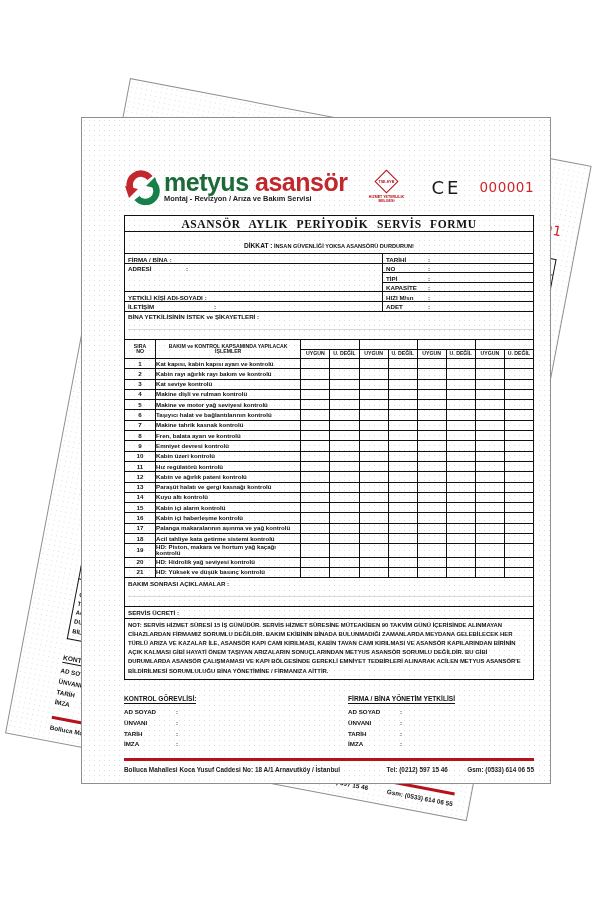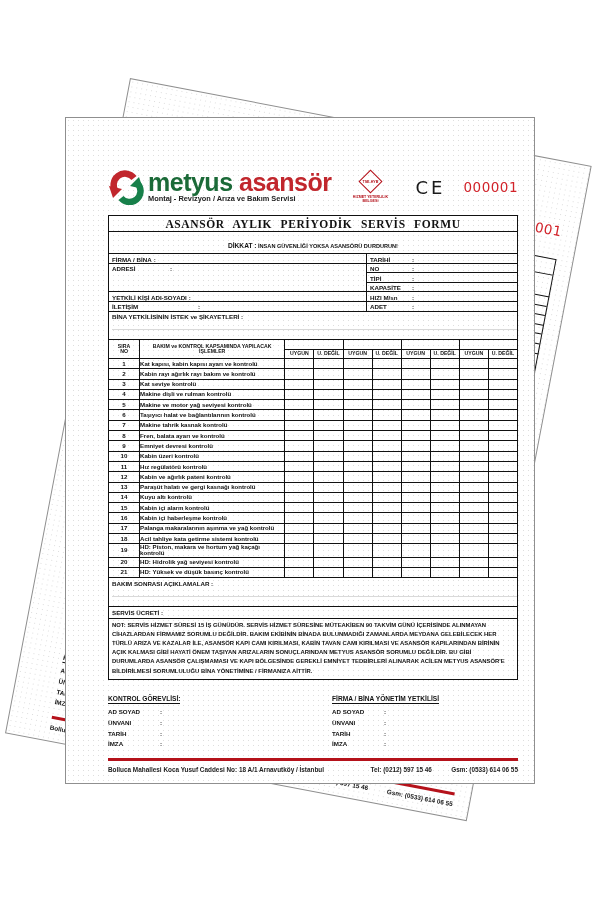--- a/index.html
+++ b/index.html
@@ -3,21 +3,21 @@
 <meta charset="utf-8">
 <style>
   html,body{margin:0;padding:0;background:#fff;}
   .stage{position:relative;width:601px;height:901px;background:#ffffff;overflow:hidden;
          font-family:"Liberation Sans",sans-serif;}
   .sheet{position:absolute;width:470px;height:667px;box-sizing:border-box;
          background-color:#ffffff;border:1px solid #8f8f8f;
          background-image:radial-gradient(circle,#dedede 0.6px,transparent 0.8px);
          background-size:5px 5px;}
   .sheet.back{left:130px;top:78px;transform:rotate(10.8deg);transform-origin:0 0;}
-  .sheet.front{left:65px;top:117px;text-decoration:underline;}
+  .sheet.front{left:81px;top:117px;text-decoration:underline;}
   .form{position:absolute;left:42px;top:44px;width:410px;color:#111;}
 
   
   .brand-row{display:flex;align-items:center;height:50px;}
   .brand{display:flex;align-items:center;}
   .logo-icon{width:36px;height:36px;margin-right:4px;}
   .brand-name{font-size:25px;font-weight:bold;letter-spacing:-0.5px;line-height:22px;}
   .bn-green{color:#1b6a38;}
   .bn-red{color:#c1272d;}
   .brand-sub{font-size:7.4px;font-weight:bold;color:#222;margin-top:1px;}

